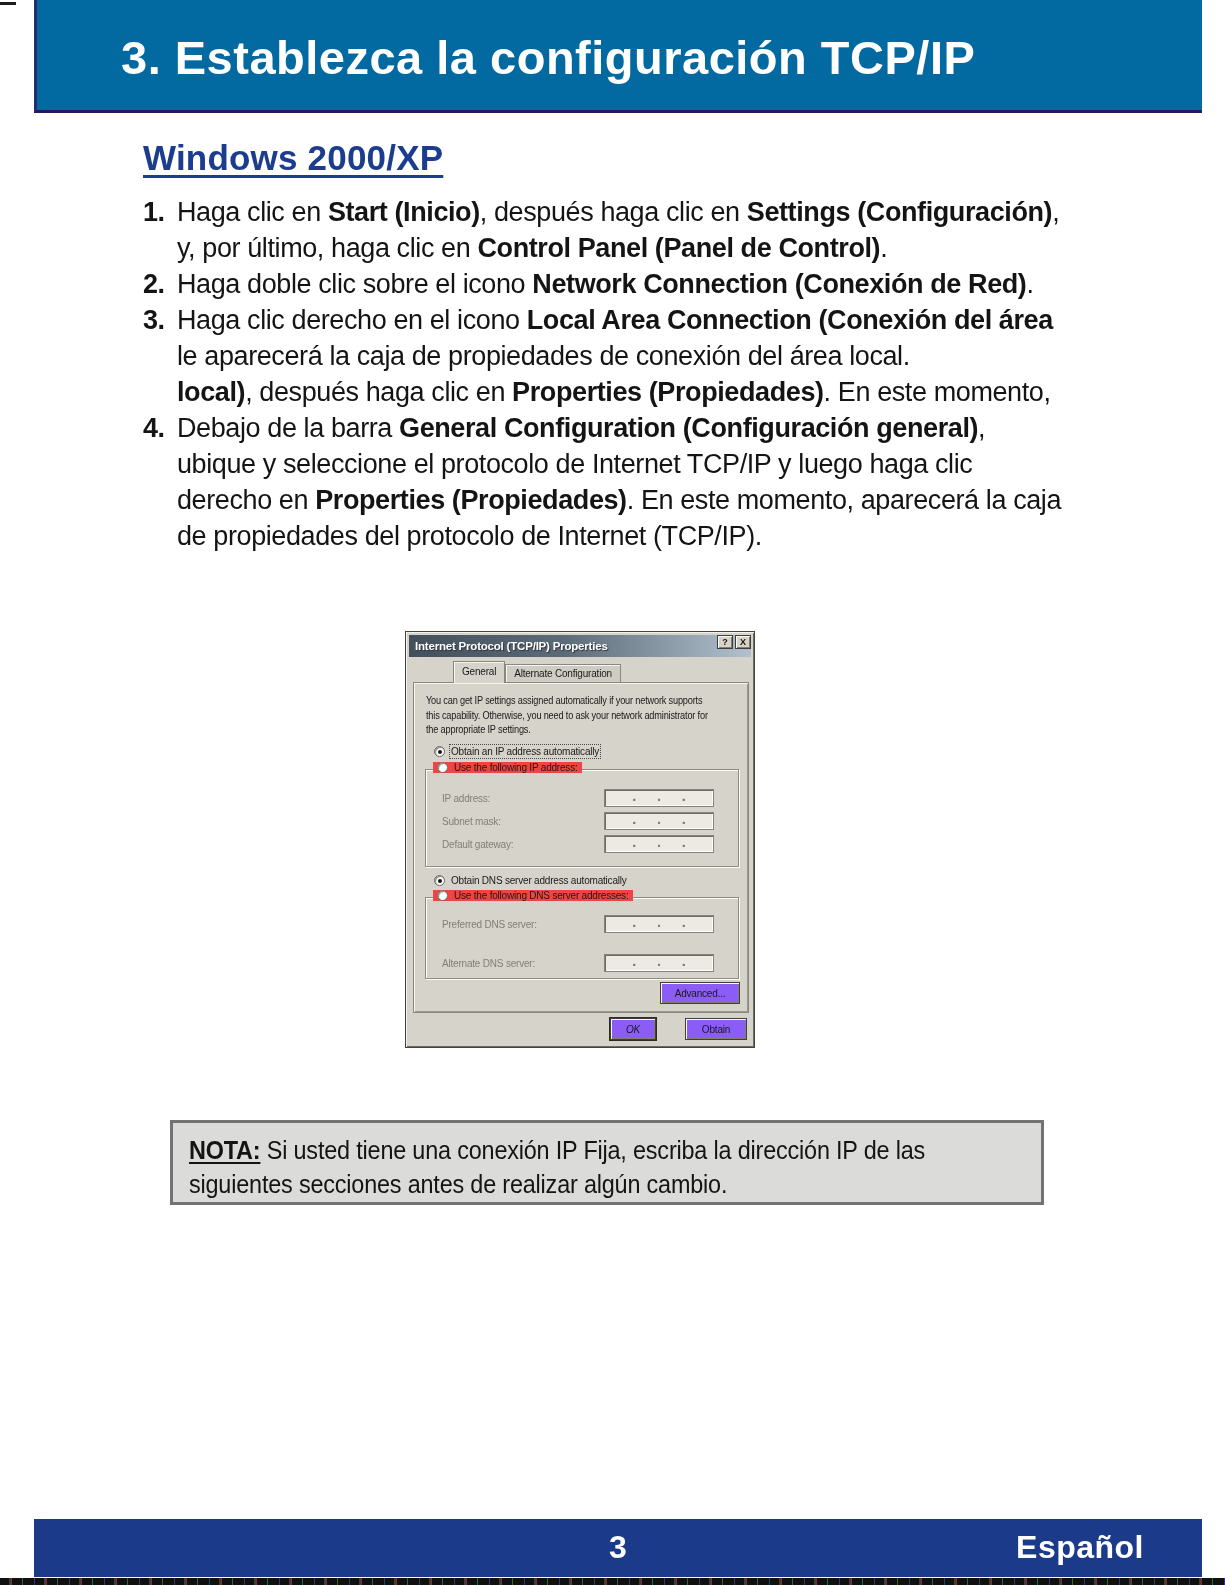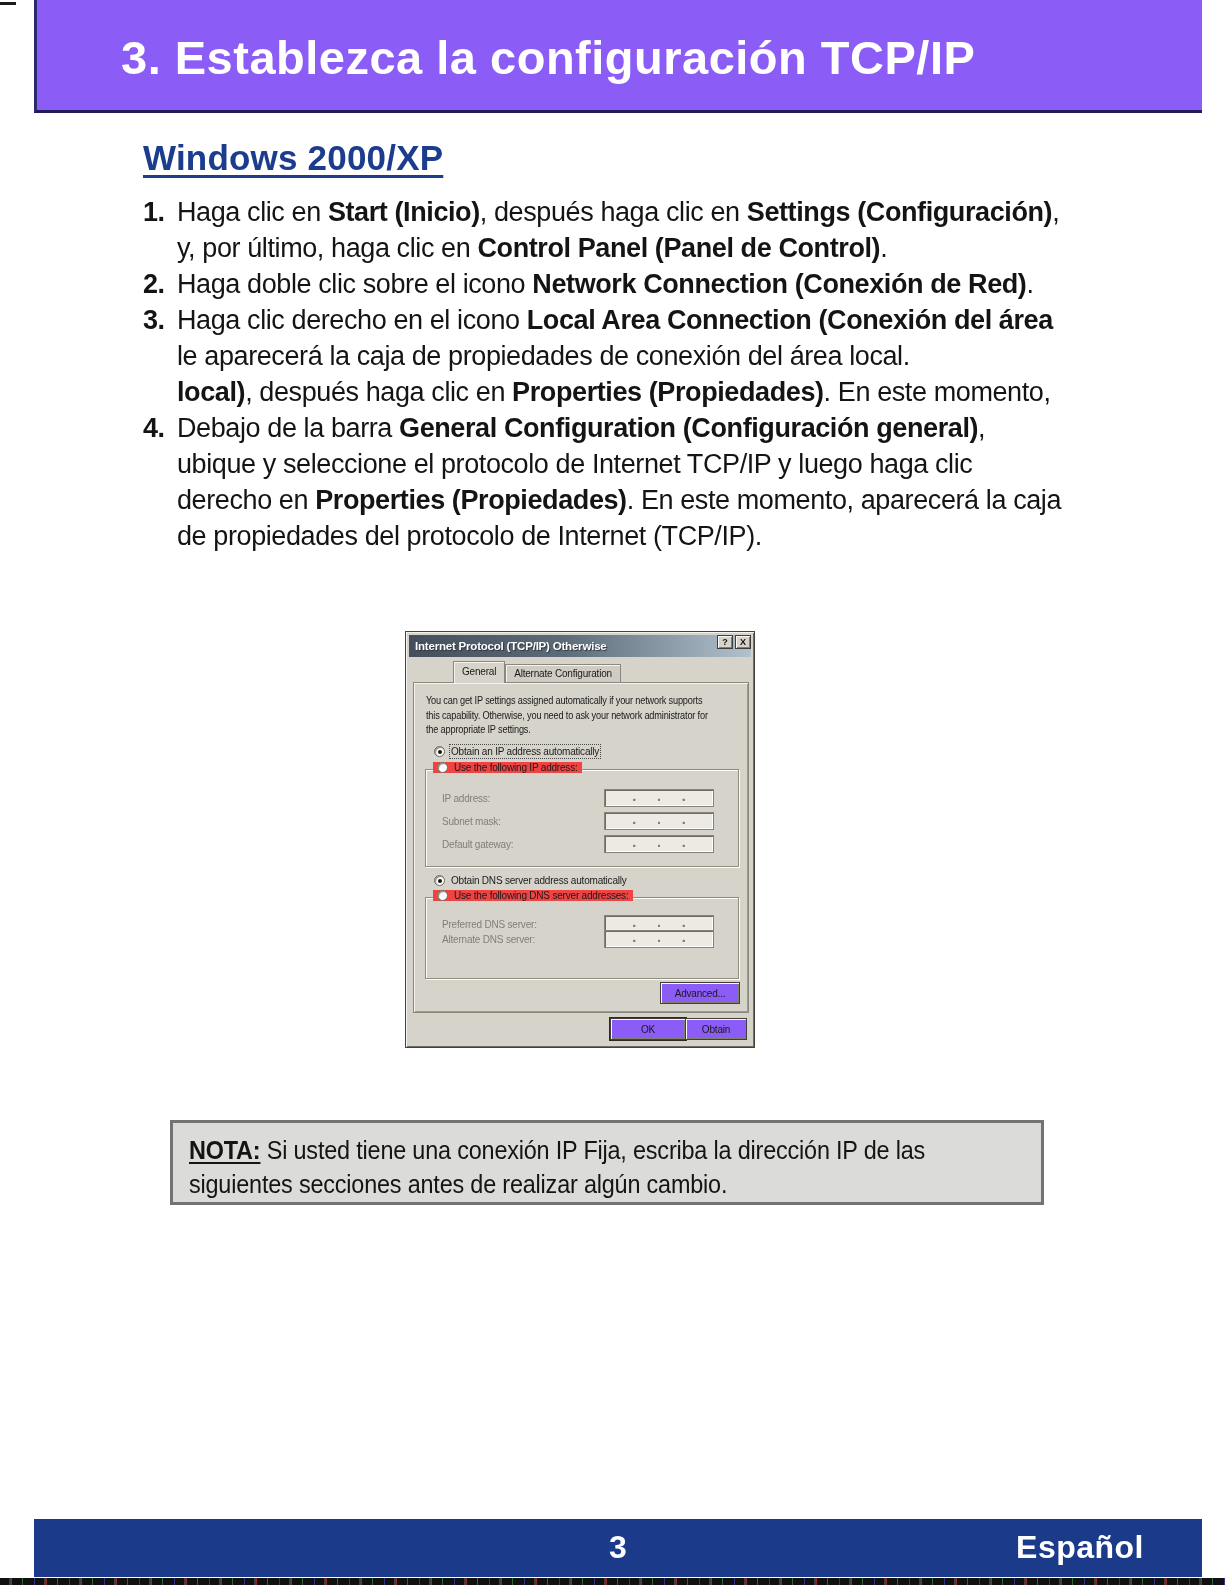--- a/index.html
+++ b/index.html
@@ -13,21 +13,21 @@
   .artifact-topleft { position:absolute; left:0; top:2px; width:16px; height:3px; background:#1c1c1c; }
   .artifact-bottomstrip {
     position:absolute; left:0; top:1578px; width:1225px; height:7px;
     background:repeating-linear-gradient(90deg,#101010 0 9px,#3d3d3d 9px 11px,#8a2a2a 11px 12px,#101010 12px 22px,#2a6a3a 22px 23px,#101010 23px 34px,#32328c 34px 35px);
   }
   .artifact-blueline { position:absolute; left:127px; top:1571px; width:141px; height:3px; background:#1414dd; }
 
   
   .banner {
     position:absolute; left:34px; top:0; width:1168px; height:113px;
-    background:#8b5cf6; border-left:3px solid #2b2a6e; border-bottom:3px solid #201d5a;text-decoration:underline;
+    background:#0369a1; border-left:3px solid #2b2a6e; border-bottom:3px solid #201d5a;text-decoration:underline;
   }
   .banner-title {
     position:absolute; left:84px; top:30px; color:#ffffff;
     font-size:47px; font-weight:bold; letter-spacing:0.5px; white-space:nowrap;
   }
   .footer {
     position:absolute; left:34px; top:1519px; width:1168px; height:58px;
     background:#1b3a8a;
   }
   .footer-page { position:absolute; left:0; right:0; top:10px; text-align:center; color:#fff; font-size:32px; font-weight:bold; }
@@ -115,21 +115,21 @@
       radial-gradient(circle at 27% 62%, #86837a 0 1.2px, transparent 1.6px),
       radial-gradient(circle at 50% 62%, #86837a 0 1.2px, transparent 1.6px),
       radial-gradient(circle at 73% 62%, #86837a 0 1.2px, transparent 1.6px);
   }
   .btn {
     background:#8b5cf6; border:1px solid #403e37;
     box-shadow:inset 1px 1px 0 #fbfaf7, inset -1px -1px 0 #807d73;
     display:flex; align-items:center; justify-content:center; color:#1a1a1a; white-space:nowrap;
   }
   .btn-advanced { position:absolute; right:8px; bottom:8px; width:80px; height:22px; }
-  .btn-ok { position:absolute; left:204px; top:386px; width:76px; height:22px; outline:1px solid #2c2a24; }
+  .btn-ok { position:absolute; left:204px; top:386px; width:46px; height:22px; outline:1px solid #2c2a24;font-style:italic; }
   .btn-cancel { position:absolute; left:279px; top:386px; width:62px; height:22px; }
 </style>
 </head>
 <body>
 
 <div class="artifact-topleft"></div>
 <div class="artifact-blueline"></div>
 <div class="artifact-bottomstrip"></div>
 
 <div class="banner">
@@ -166,21 +166,21 @@
         <div class="tline"><span>Debajo de la barra </span><span class="rb">General Configuration (Configuración general)</span><span>,</span></div>
         <div class="tline"><span>ubique y seleccione el protocolo de Internet TCP/IP y luego haga clic</span></div>
         <div class="tline"><span>derecho en </span><span class="rb">Properties (Propiedades)</span><span>. En este momento, aparecerá la caja</span></div>
         <div class="tline"><span>de propiedades del protocolo de Internet (TCP/IP).</span></div>
       </div>
     </div>
   </div>
 
 <div class="dlg">
   <div class="dlg-titlebar">
-    <span class="dlg-title">Internet Protocol (TCP/IP) Otherwise</span>
+    <span class="dlg-title">Internet Protocol (TCP/IP) Properties</span>
   </div>
   <div class="tb-btns">
     <div class="tb-btn">?</div>
     <div class="tb-btn">X</div>
   </div>
 
   <div class="tabstrip">
     <div class="tab active">General</div>
     <div class="tab inactive">Alternate Configuration</div>
   </div>
@@ -223,21 +223,21 @@
 
     <div class="groupbox" style="top:214px; height:82px;">
       <div class="group-legend">
         <span class="radio"></span>
         <span>Use the following DNS server addresses:</span>
       </div>
       <div class="field-row" style="top:17px;">
         <span class="field-label">Preferred DNS server:</span>
         <span class="field-box"></span>
       </div>
-      <div class="field-row" style="top:32px;">
+      <div class="field-row" style="top:56px;">
         <span class="field-label">Alternate DNS server:</span>
         <span class="field-box"></span>
       </div>
     </div>
 
     <div class="btn btn-advanced">Advanced...</div>
   </div>
 
   <div class="btn btn-ok">OK</div>
   <div class="btn btn-cancel">Obtain</div>

